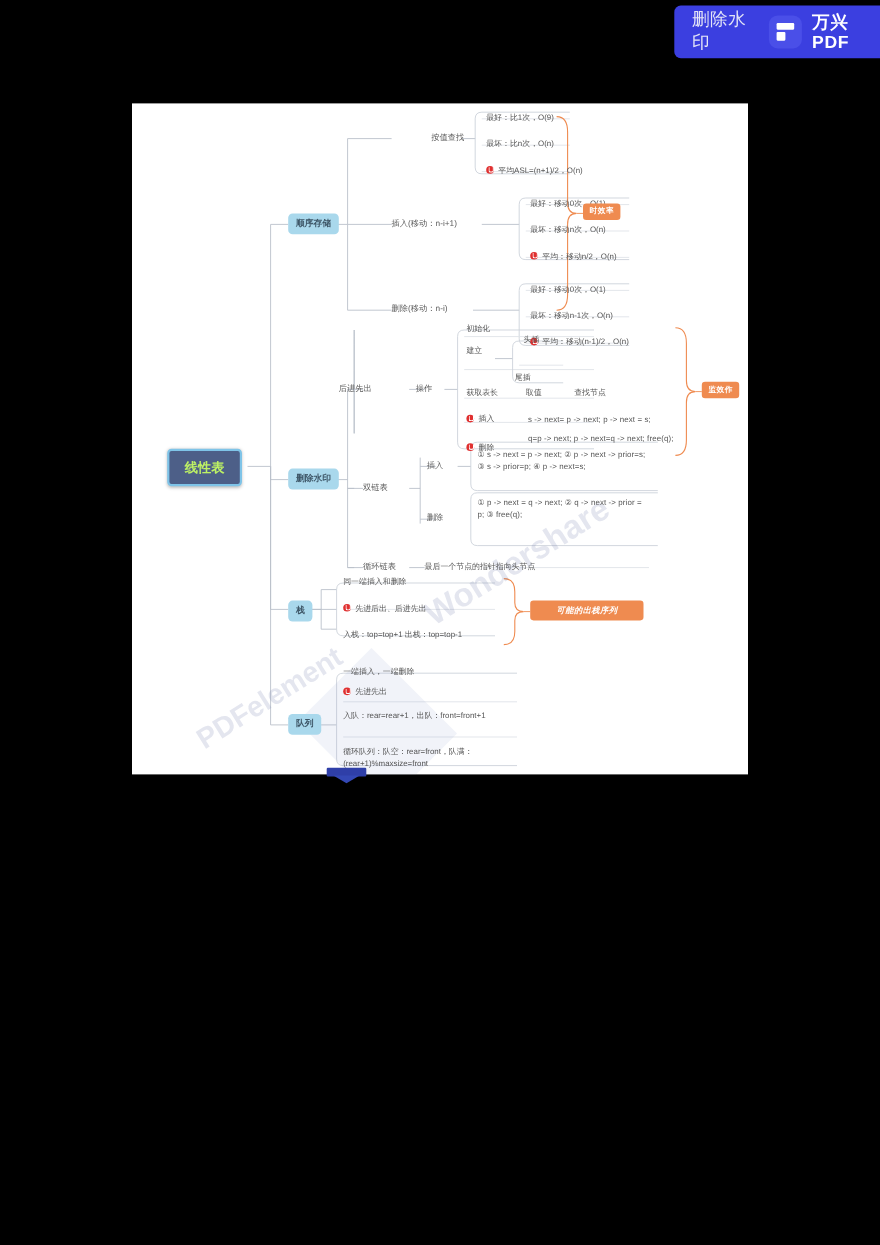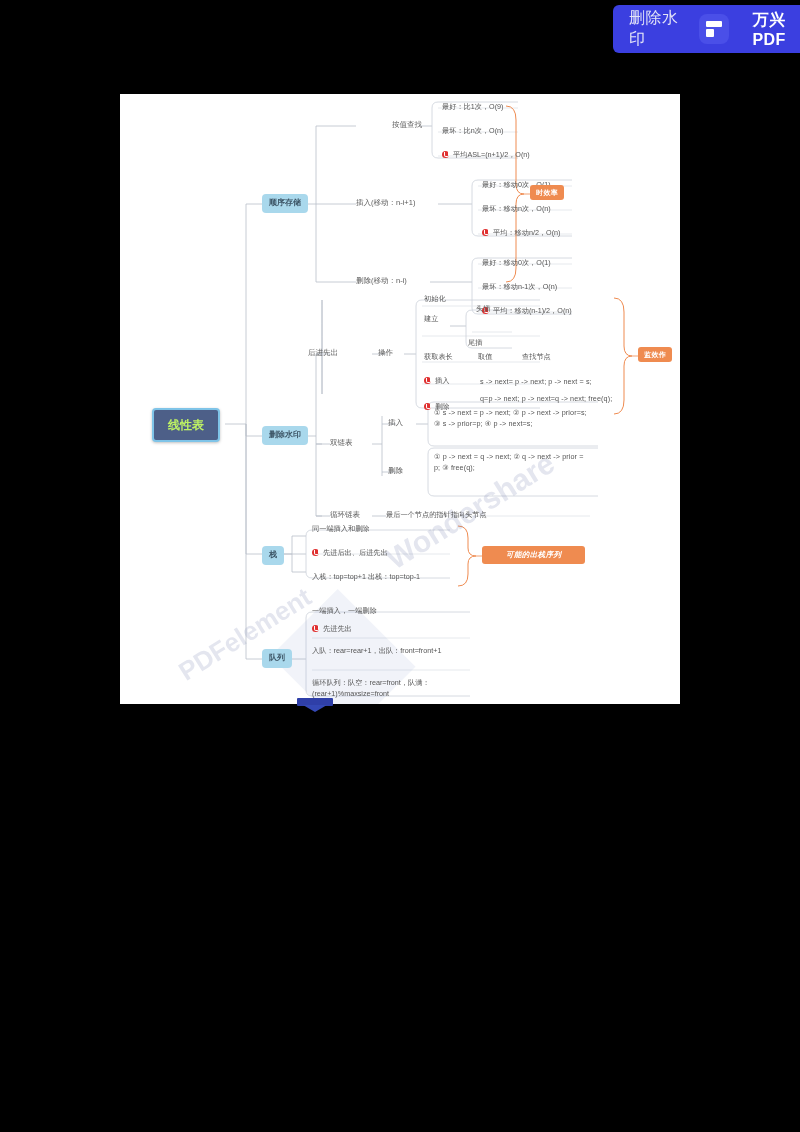--- a/index.html
+++ b/index.html
@@ -13,21 +13,21 @@
     display: flex; align-items: center; gap: 9px; padding-left: 16px;
   }
   .wm-banner .wm-remove { color: #e3e4f7; font-size: 16px; letter-spacing: .5px; }
   .wm-logo {
     width: 30px; height: 30px; background: #4a4fe8; border-radius: 8px;
     display: flex; align-items: center; justify-content: center; flex: none;
   }
   .wm-logo .g1 { position: relative; width: 16px; height: 16px; }
   .wm-logo .g1::before { content:""; position:absolute; left:0; top:0; width:16px; height:6px; background:#fff; border-radius:1px; }
   .wm-logo .g1::after { content:""; position:absolute; left:0; top:8px; width:8px; height:8px; background:#fff; border-radius:1px; }
-  .wm-banner .wm-brand { color: #fff; font-size: 16px; font-weight: bold; letter-spacing: .5px; text-align: center; }
+  .wm-banner .wm-brand { color: #fff; font-size: 16px; font-weight: bold; letter-spacing: .5px; }
 
   
   .canvas {
     position: absolute; left: 120px; top: 94px; width: 560px; height: 610px;
     background: #fff; overflow: hidden;
   }
   .canvas .layer { position: absolute; left: 0; top: 0; width: 560px; height: 610px; }
 
   svg.wires { position: absolute; left: 0; top: 0; }
 

